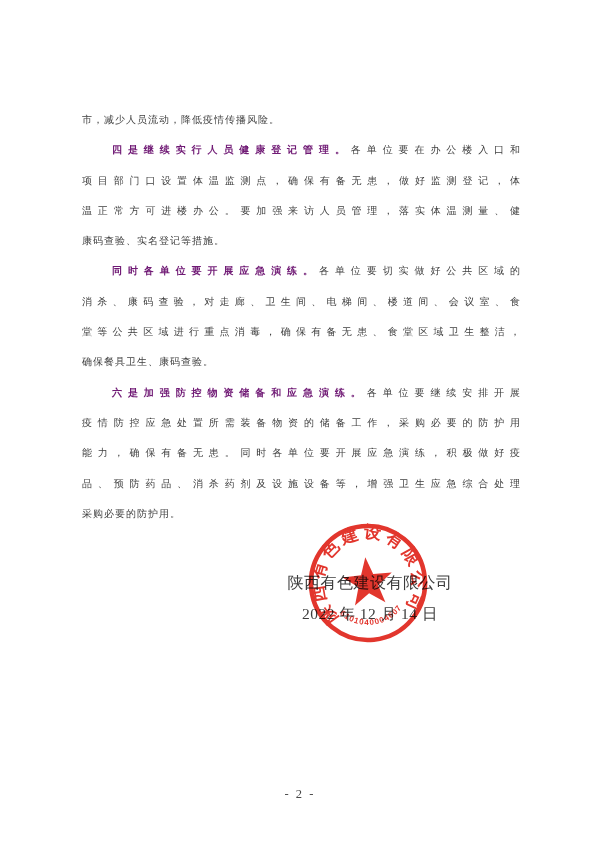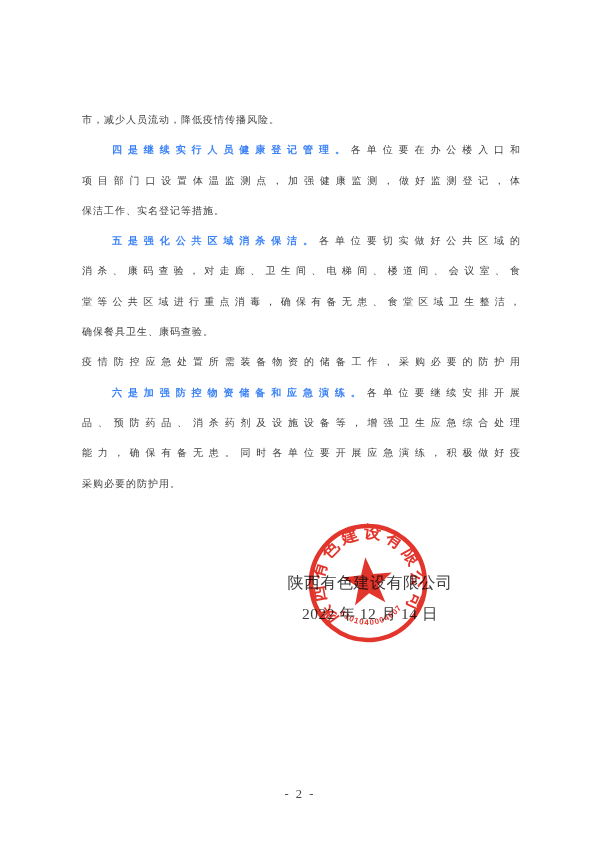--- a/index.html
+++ b/index.html
@@ -29,21 +29,21 @@
   }
   .line.justify {
     letter-spacing: 0;
     white-space: normal;
     text-align: justify;
     text-align-last: justify;
   }
   .line.indent { padding-left: 30px; }
   .lead {
     font-weight: 700;
-    color: #3b82f6;
+    color: #701a75;
   }
   
   .sig-company, .sig-date {
     position: absolute;
     left: 249px; width: 242px;
     text-align: center;
     color: #3c3c3c;
     white-space: nowrap;
   }
   .sig-company { top: 572px; font-size: 16px; letter-spacing: 0.5px; line-height: 22px; }
@@ -67,30 +67,31 @@
   }
 </style>
 </head>
 <body>
 
 <div class="page">
 
   <div class="text-block">
       <div class="line">市，减少人员流动，降低疫情传播风险。</div>
       <div class="line justify indent"><span class="lead">四是继续实行人员健康登记管理。</span>各单位要在办公楼入口和</div>
-      <div class="line justify">项目部门口设置体温监测点，加强健康监测，做好监测登记，体</div>
-      <div class="line">保洁工作、实名登记等措施。</div>
-      <div class="line justify indent"><span class="lead">五是强化公共区域消杀保洁。</span>各单位要切实做好公共区域的</div>
+      <div class="line justify">项目部门口设置体温监测点，确保有备无患，做好监测登记，体</div>
+      <div class="line justify">温正常方可进楼办公。要加强来访人员管理，落实体温测量、健</div>
+      <div class="line">康码查验、实名登记等措施。</div>
+      <div class="line justify indent"><span class="lead">同时各单位要开展应急演练。</span>各单位要切实做好公共区域的</div>
       <div class="line justify">消杀、康码查验，对走廊、卫生间、电梯间、楼道间、会议室、食</div>
       <div class="line justify">堂等公共区域进行重点消毒，确保有备无患、食堂区域卫生整洁，</div>
       <div class="line">确保餐具卫生、康码查验。</div>
+      <div class="line justify indent"><span class="lead">六是加强防控物资储备和应急演练。</span>各单位要继续安排开展</div>
       <div class="line justify">疫情防控应急处置所需装备物资的储备工作，采购必要的防护用</div>
-      <div class="line justify indent"><span class="lead">六是加强防控物资储备和应急演练。</span>各单位要继续安排开展</div>
+      <div class="line justify">能力，确保有备无患。同时各单位要开展应急演练，积极做好疫</div>
       <div class="line justify">品、预防药品、消杀药剂及设施设备等，增强卫生应急综合处理</div>
-      <div class="line justify">能力，确保有备无患。同时各单位要开展应急演练，积极做好疫</div>
       <div class="line">采购必要的防护用。</div>
     </div>
 
   <div class="sig-company">陕西有色建设有限公司</div>
   <div class="sig-date">2022 年 12 月 14 日</div>
 
   <svg class="seal" viewBox="-75 -75 150 150" xmlns="http://www.w3.org/2000/svg">
     <g transform="rotate(-6)">
       <circle class="seal-red-stroke" cx="0" cy="0" r="57" fill="none" stroke="#e0241b" stroke-width="4.6"></circle>
       <defs>

